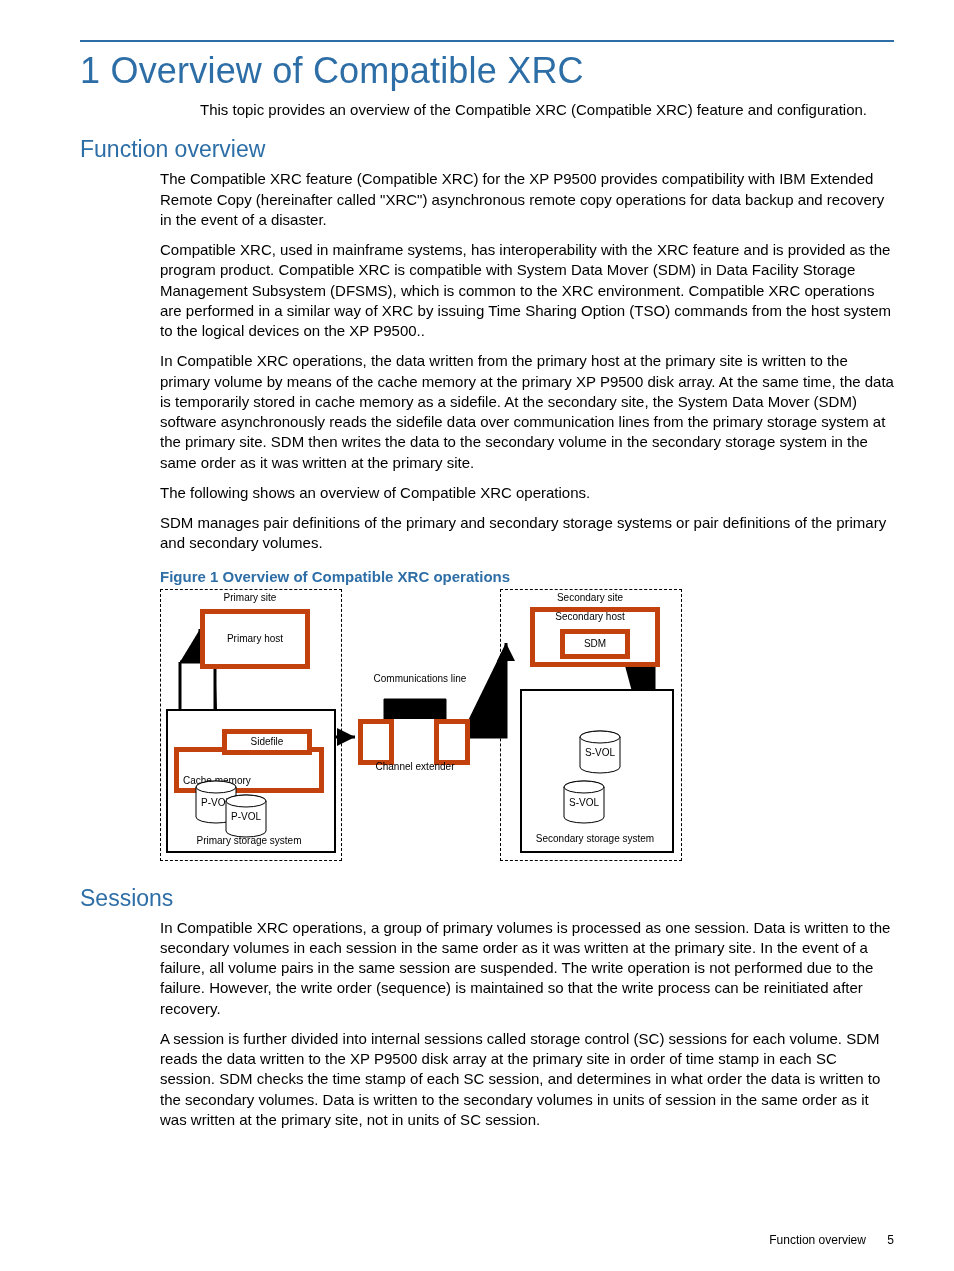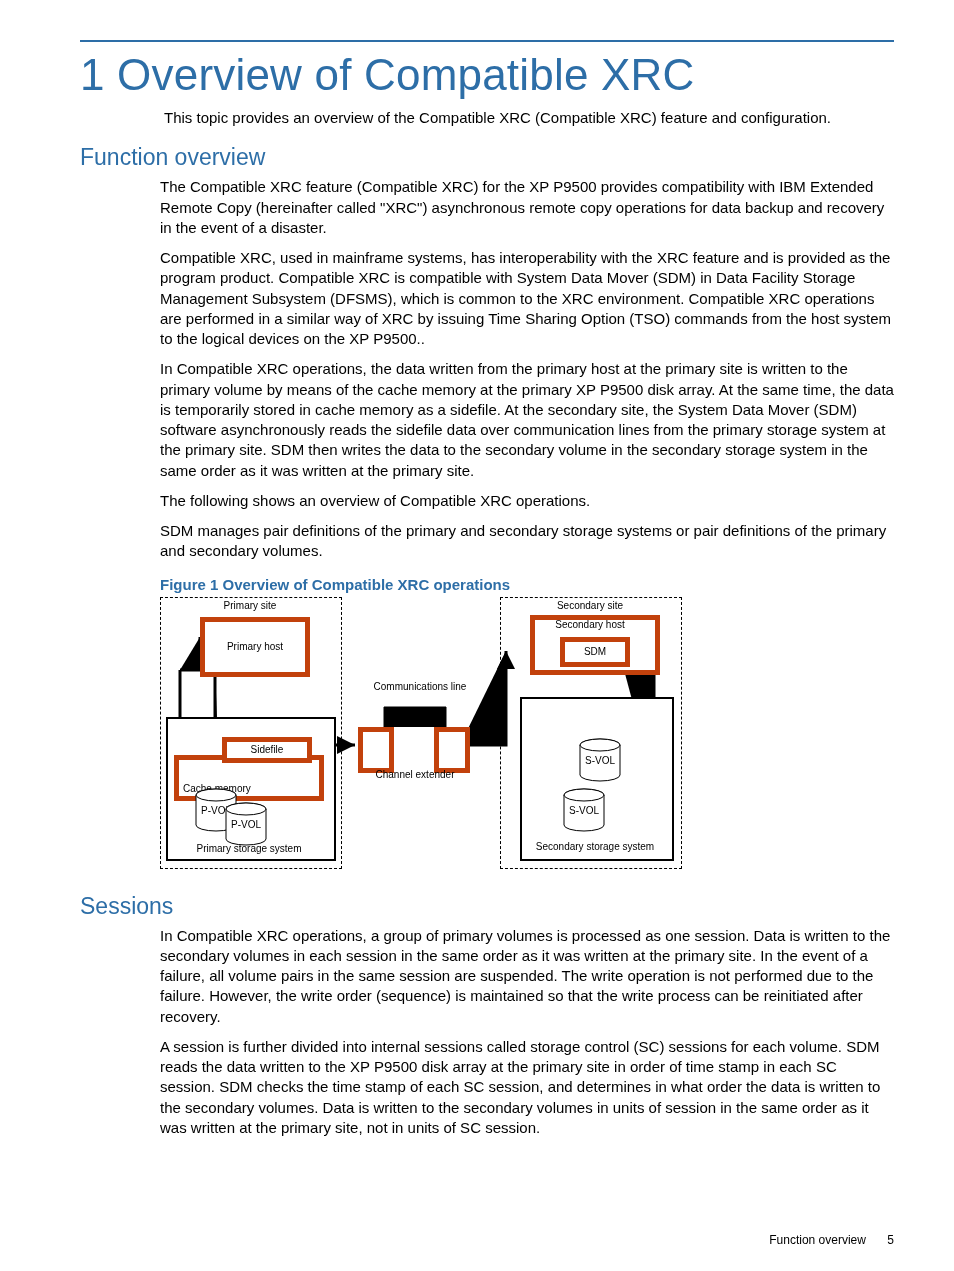--- a/index.html
+++ b/index.html
@@ -16,32 +16,32 @@
     position: relative;
     min-height: 1271px;
   }
   .top-rule {
     border-top: 2px solid #2d6ea7;
     margin-bottom: 8px;
   }
   h1.main-title {
     font-weight: 300;
     color: #2d6ea7;
-    font-size: 44px;
+    font-size: 36px;
     margin: 4px 0 8px 0;
     letter-spacing: 0.2px;
   }
   h2.sub-title {
     font-weight: 300;
     color: #2d6ea7;
     font-size: 23px;
     margin: 16px 0 4px 0;
   }
   .intro {
-    margin: 8px 0 12px 84px;
+    margin: 8px 0 12px 120px;
     line-height: 1.35;
   }
   .para {
     margin: 6px 0 10px 80px;
     line-height: 1.35;
   }
   .fig-caption {
     font-weight: bold;
     color: #2d6ea7;
     margin: 14px 0 4px 80px;

